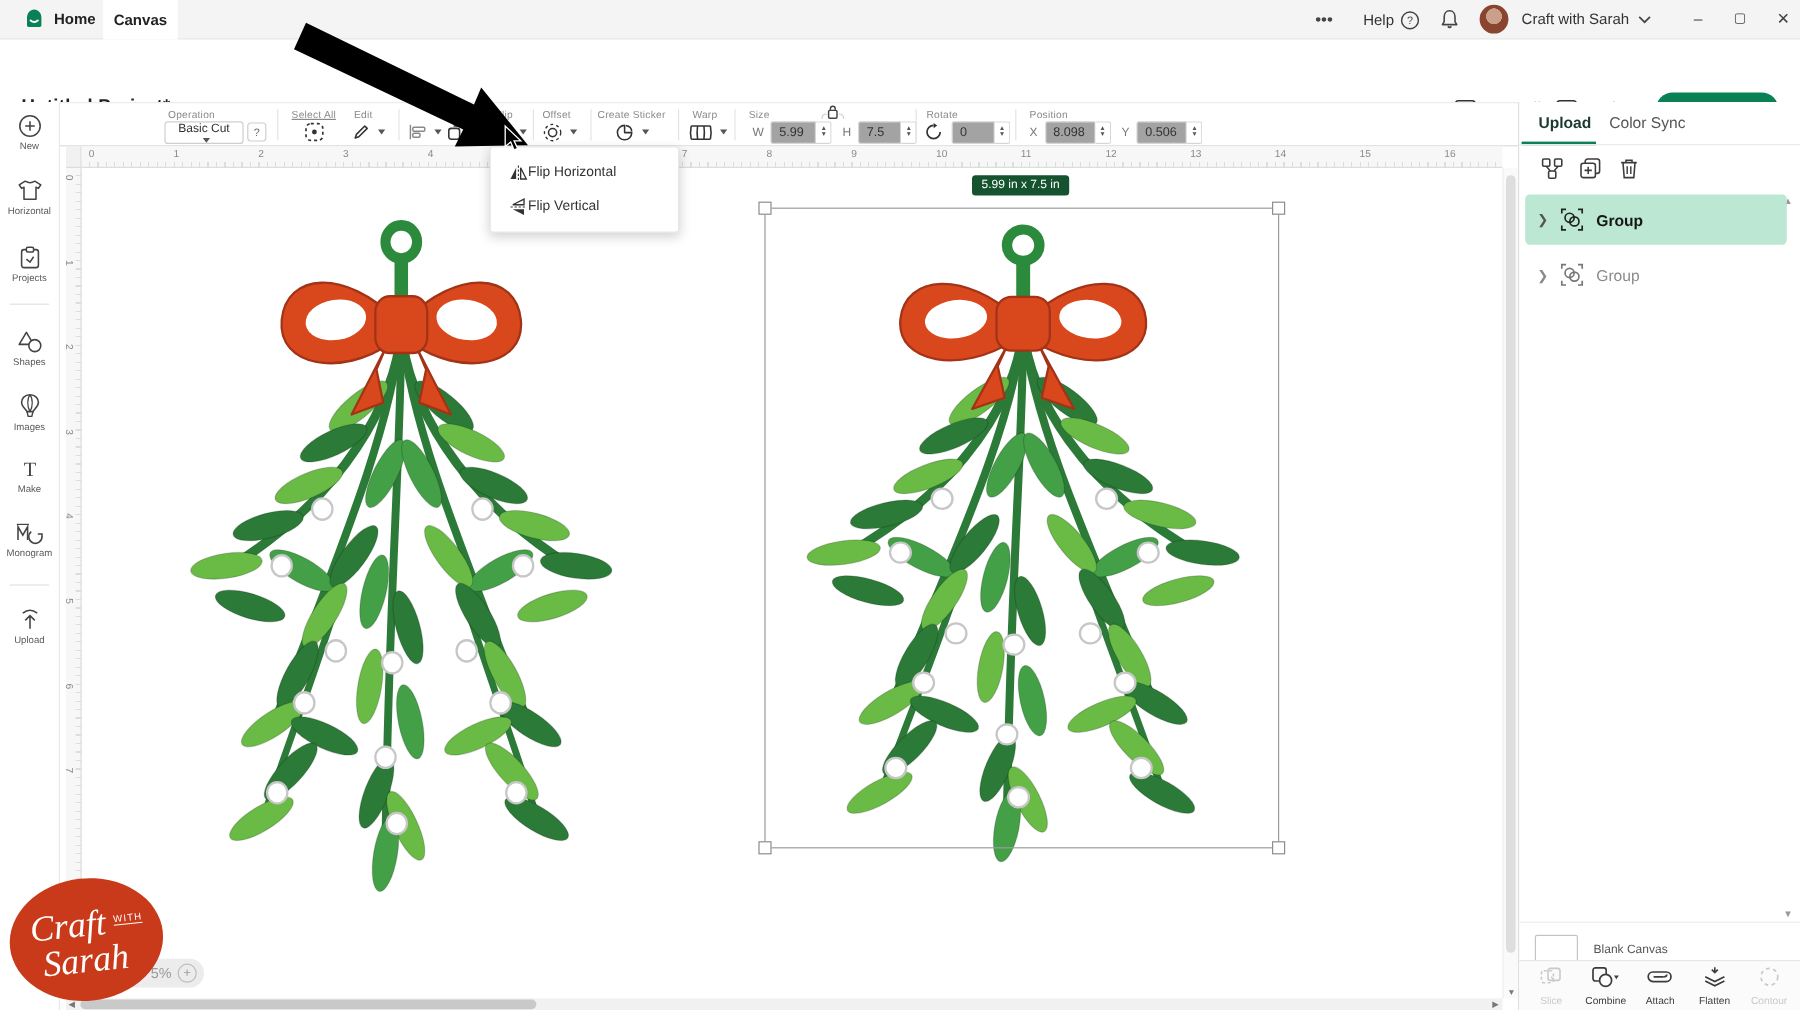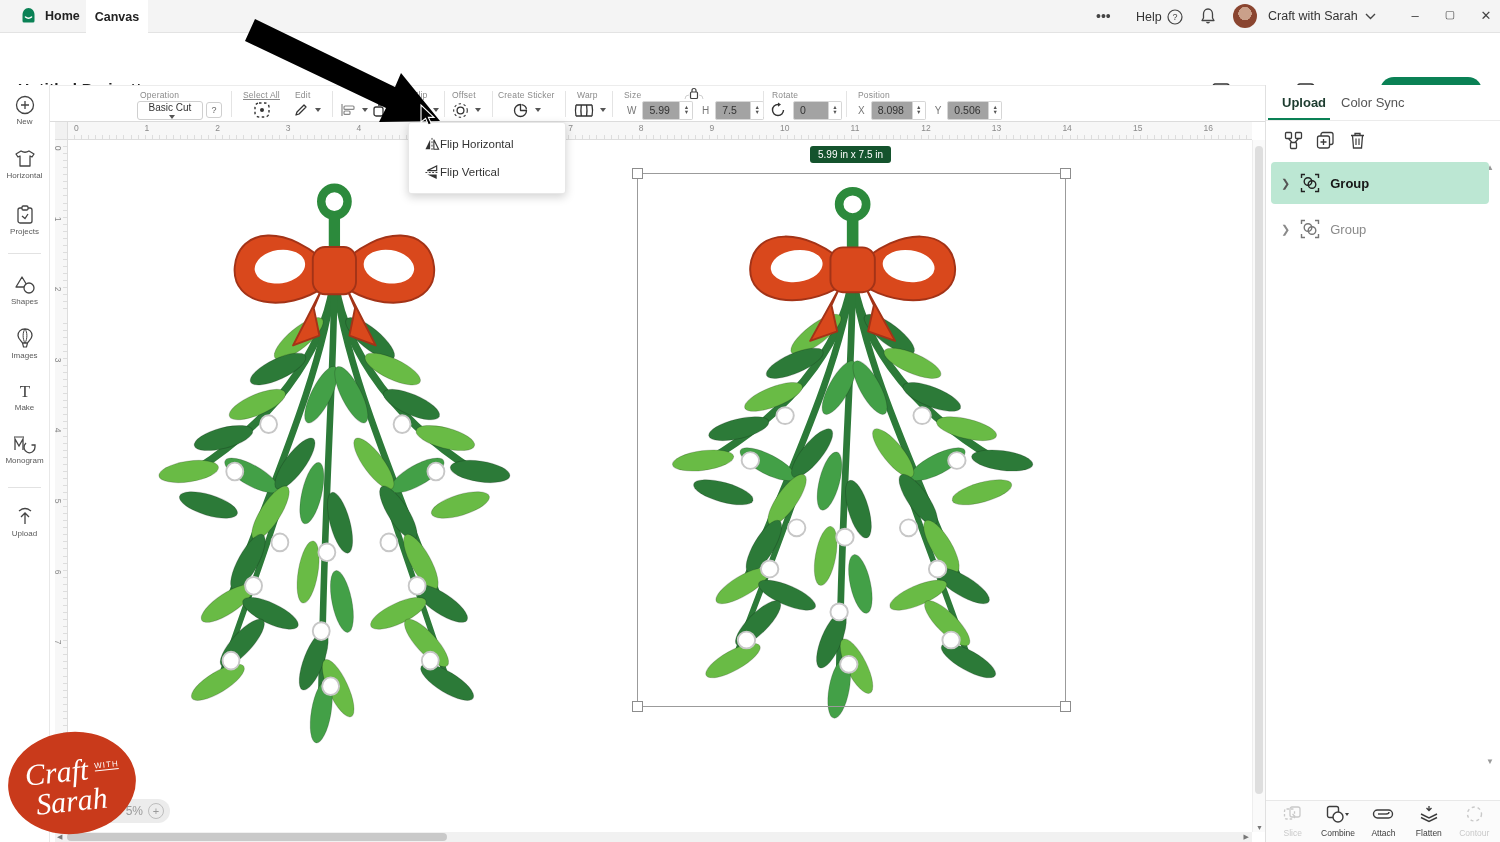--- a/index.html
+++ b/index.html
@@ -584,20 +584,24 @@
       <span class="chev" style="color:#8a8a8a;">❯</span>
       <svg width="20" height="20" viewBox="0 0 20 20">
           <path d="M1.5 5 L1.5 1.5 L5 1.5 M15 1.5 L18.5 1.5 L18.5 5 M18.5 15 L18.5 18.5 L15 18.5 M5 18.5 L1.5 18.5 L1.5 15" fill="none" stroke="#777" stroke-width="1.4"></path>
           <circle cx="8" cy="8.5" r="3.8" fill="none" stroke="#777" stroke-width="1.4"></circle>
           <circle cx="12" cy="11.5" r="3.8" fill="none" stroke="#777" stroke-width="1.4"></circle>
         </svg>
       <span class="group-label" style="color:#8a8a8a;">Group</span>
     </div>
     <span class="panel-scroll-arrow" style="top:672px;">▼</span>
 
+    <div id="blank-row">
+      <div id="blank-swatch"></div>
+      <span id="blank-label">Blank Canvas</span>
+    </div>
 
     <div id="ractions">
       <div class="raction off">
         <svg width="19" height="18" viewBox="0 0 19 18">
             <rect x="1.5" y="4" width="10" height="10" rx="2" fill="none" stroke="currentColor" stroke-width="1.3" stroke-dasharray="2.5 2"></rect>
             <rect x="7" y="2" width="10" height="10" rx="2" fill="none" stroke="currentColor" stroke-width="1.3"></rect>
             <path d="M9.5 9 L12 11.5" stroke="currentColor" stroke-width="1.2"></path>
           </svg>
         <div class="rlabel">Slice</div>
       </div>

